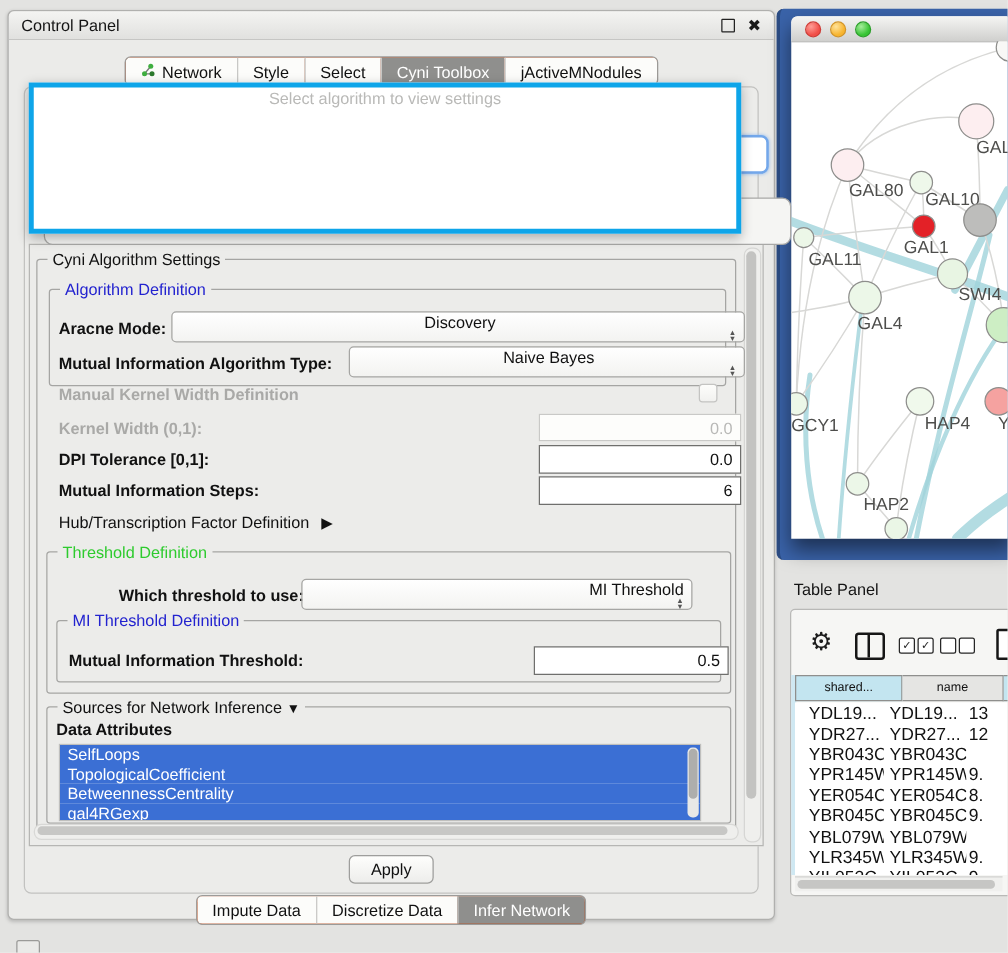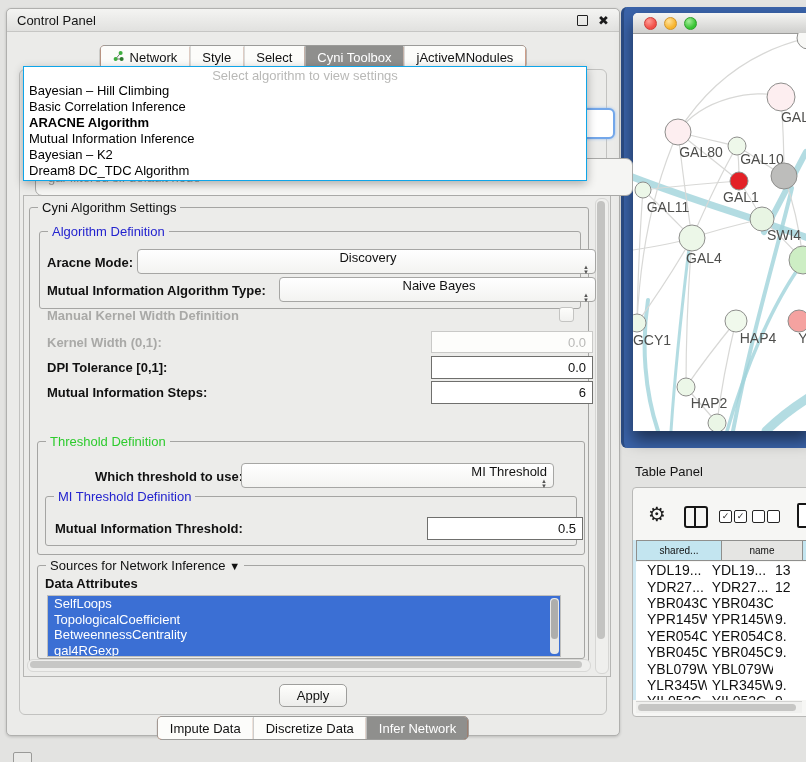--- a/index.html
+++ b/index.html
@@ -37,21 +37,21 @@
   .field.dim{border:1px solid #c9c9c7;color:#b9b9b7;background:#fdfdfb;}
   .checkbox{width:13px;height:13px;border:1px solid #c4c4c2;border-radius:3px;
             background:linear-gradient(#fdfdfb,#f1f1ef);}
 
   .groupbox{border:1px solid #a5a5a3;border-radius:3px;}
   .gtitle{position:absolute;top:-8px;left:8px;background:#ececea;padding:0 4px;font-size:13px;}
   .blue{color:#2323cf;} .green{color:#2ecb2e;}
   .lbl{font-size:13px;} .b{font-weight:bold;} .gray{color:#a9a9a7;}
 
   
-  .popup{left:16px;top:57px;width:562px;height:112px;background:#fff;border:1px solid #0ea5e9;
+  .popup{left:16px;top:57px;width:562px;height:112px;background:#fff;border:4px solid #0ea5e9;
          box-shadow:0 3px 9px rgba(0,0,0,.3);z-index:30;padding-top:1px;}
   .popup-head{text-align:center;color:#b9b9b7;font-size:13px;height:15px;line-height:15px;}
   .popup-item{height:16px;line-height:16px;padding:0 5px;font-size:13px;white-space:nowrap;color:#000;}
   .popup-item.hl{font-weight:bold;}
 
   
   .bgcombo-blue{left:560px;top:99px;width:44px;height:27px;border:2px solid #73a7ea;border-radius:6px;
                 background:#fff;box-shadow:0 0 3px #8fb9ef;z-index:10;}
   .bgcombo{left:28px;top:149px;width:572px;height:36px;border:1px solid #a9a9a7;border-radius:7px;
            background:#f5f5f3;z-index:5;display:flex;align-items:center;padding:0 12px;color:#9c9c9a;}
@@ -152,28 +152,20 @@
 
     <div class="abs inner-panel"></div>
 
     <div class="abs bgcombo-blue"></div>
     <div class="abs bgcombo">
       <span>gal-filtered sif default node</span>
     </div>
 
     <div class="abs popup">
       <div class="popup-head">Select algorithm to view settings</div>
-      <div id="popup-list">
-          <div class="popup-item">Bayesian – Hill Climbing</div>
-          <div class="popup-item">Basic Correlation Inference</div>
-          <div class="popup-item hl">ARACNE Algorithm</div>
-          <div class="popup-item">Mutual Information Inference</div>
-          <div class="popup-item">Bayesian – K2</div>
-          <div class="popup-item">Dream8 DC_TDC Algorithm</div>
-        </div>
     </div>
 
     <div class="abs viewport"></div>
     <div class="abs vscroll">
         <div class="thumb"></div>
       </div>
 
     <div class="abs groupbox" style="left:22px;top:198px;width:558px;height:460px;">
       <span class="gtitle">Cyni Algorithm Settings</span>
     </div>
@@ -209,20 +201,24 @@
     <div class="abs lbl b" style="left:40px;top:351px;">DPI Tolerance [0,1]:</div>
     <div class="abs field" style="left:424px;top:347px;width:148px;height:21px;">
       <span>0.0</span>
     </div>
 
     <div class="abs lbl b" style="left:40px;top:376px;">Mutual Information Steps:</div>
     <div class="abs field" style="left:424px;top:372px;width:148px;height:21px;">
       <span>6</span>
     </div>
 
+    <div class="abs lbl" style="left:40px;top:401px;">
+      <span>Hub/Transcription Factor Definition</span>
+      <span style="font-size:12px;padding-left:6px;">▶</span>
+    </div>
 
     <div class="abs groupbox" style="left:30px;top:432px;width:546px;height:112px;">
       <span class="gtitle green">Threshold Definition</span>
     </div>
     <div class="abs lbl b" style="left:88px;top:460px;">Which threshold to use:</div>
     <div class="abs combo" style="left:234px;top:454px;width:296px;height:23px;align-items:flex-end;">
       <span>MI Threshold</span>
       <span class="stepper">
           <span>▲</span>
           <span>▼</span>

